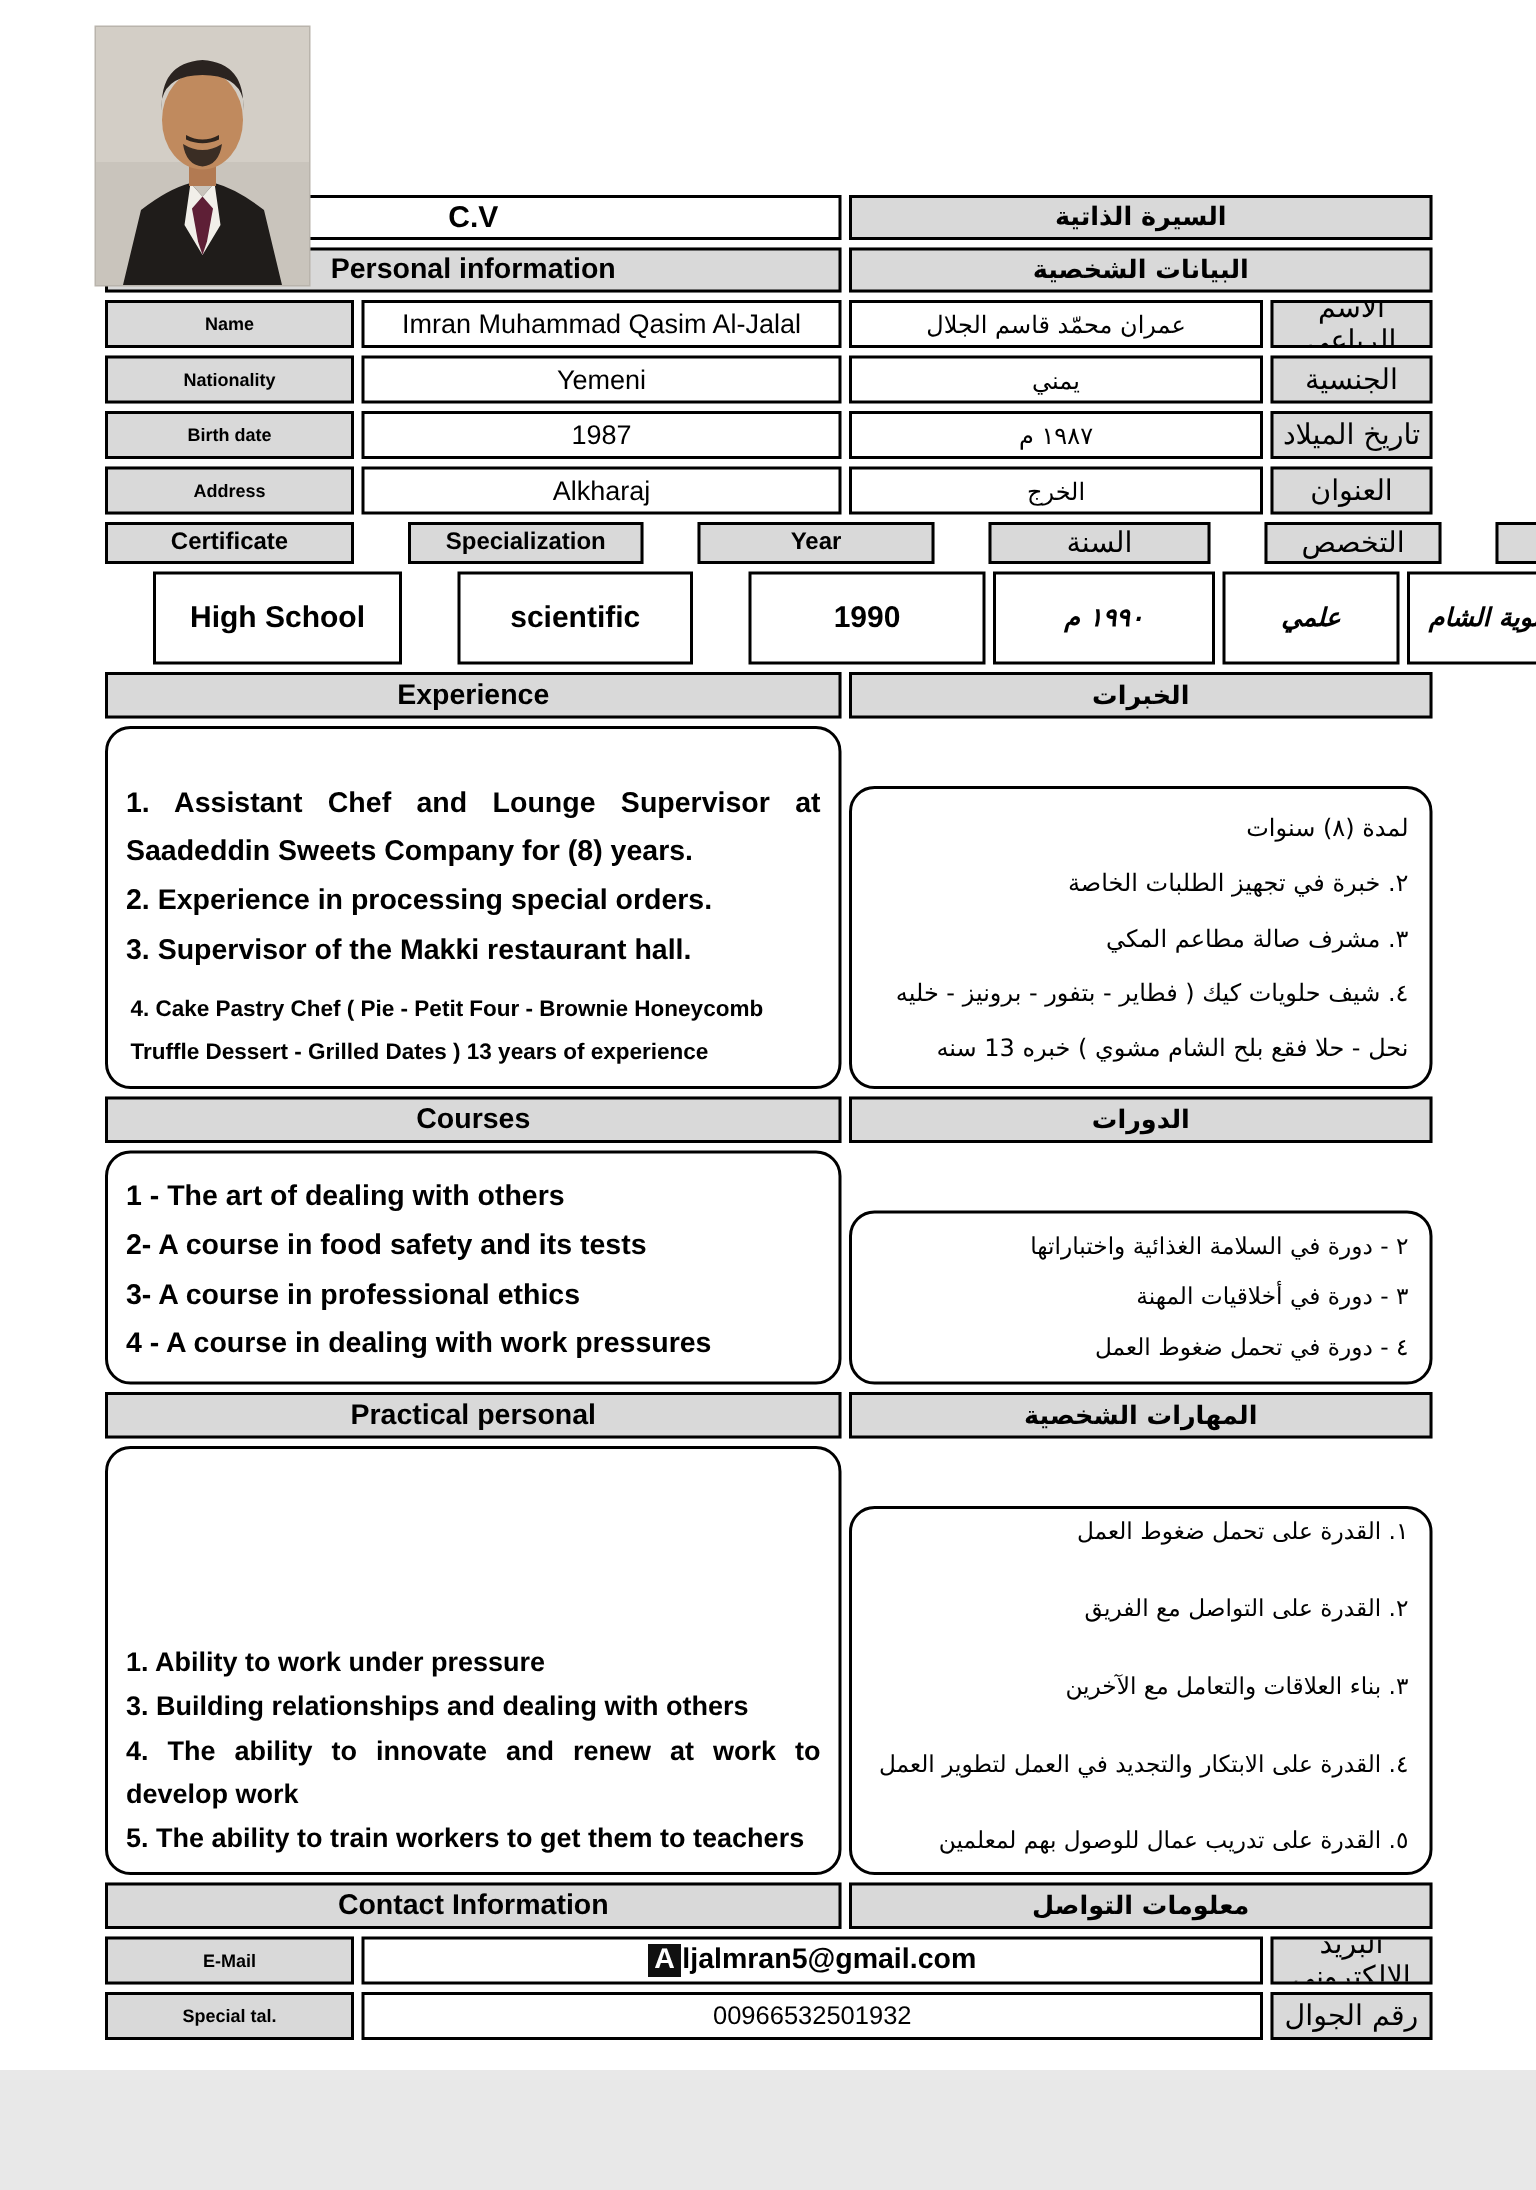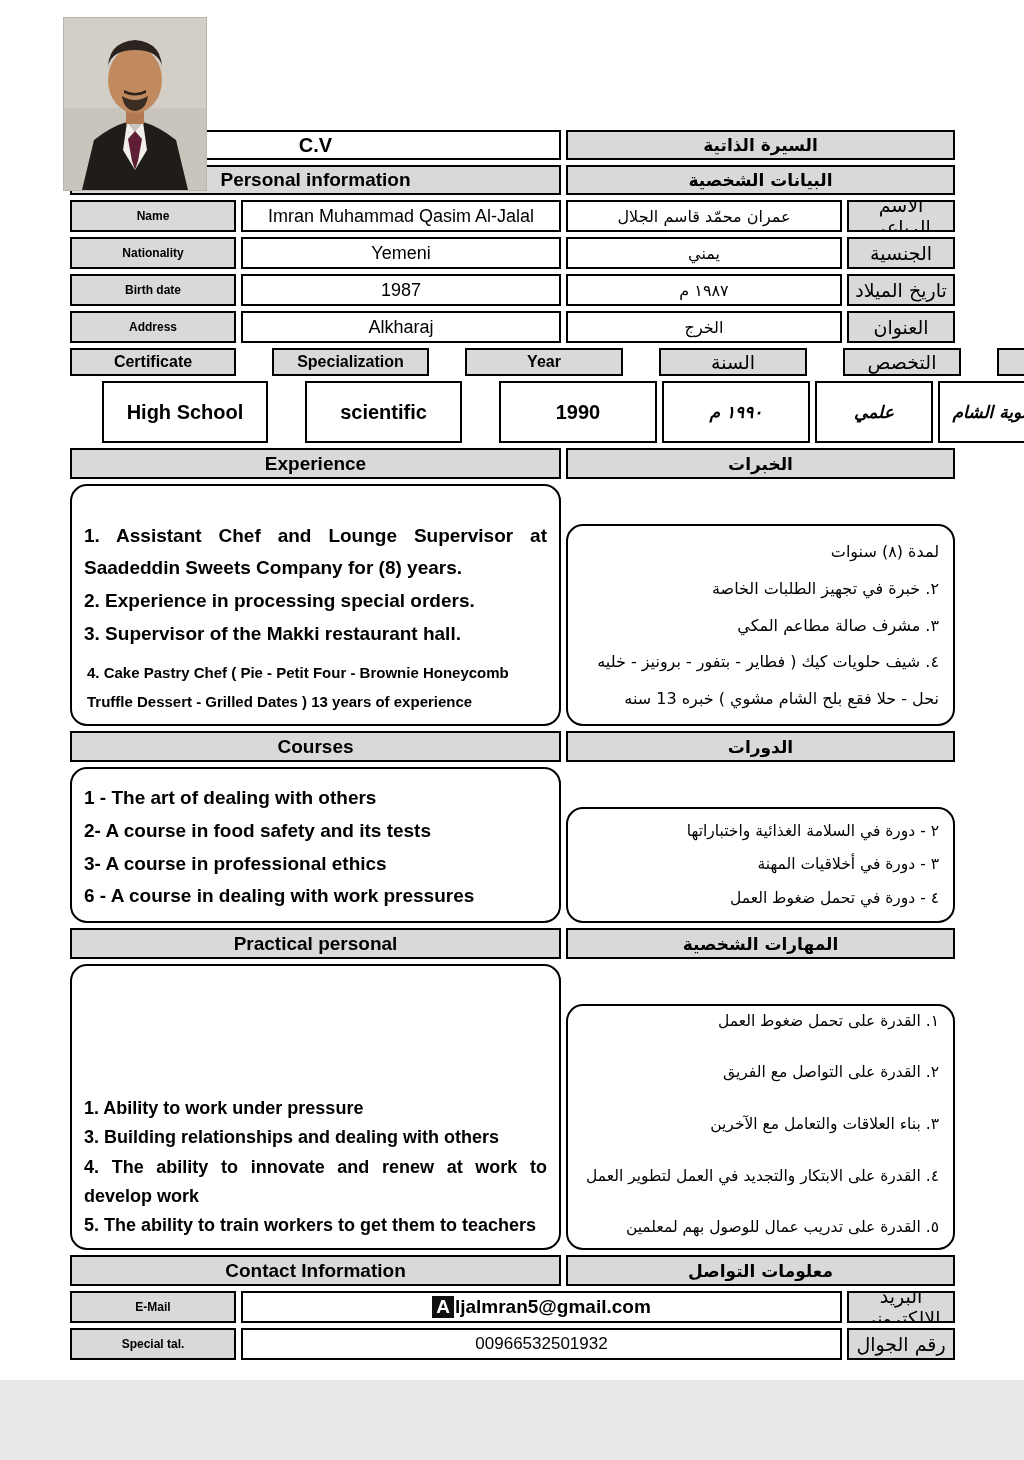--- a/index.html
+++ b/index.html
@@ -185,21 +185,21 @@
     <div class="row h31">
       <div class="cell w-halfl gray t-hdr">Courses</div>
       <div class="cell w-halfr gray ar t-hdr-ar">الدورات</div>
     </div>
 
     <div class="row h156">
       <div class="cell w-halfl body-cell">
         <div class="crs-li">1 - The art of dealing with others</div>
         <div class="crs-li">2- A course in food safety and its tests</div>
         <div class="crs-li">3- A course in professional ethics</div>
-        <div class="crs-li">6 - A course in dealing with work pressures</div>
+        <div class="crs-li">4 - A course in dealing with work pressures</div>
       </div>
       <div class="cell w-halfr body-cell ar">
         <div class="crs-li-ar">١ - دورة فن التعامل مع الآخرين</div>
         <div class="crs-li-ar">٢ - دورة في السلامة الغذائية واختباراتها</div>
         <div class="crs-li-ar">٣ - دورة في أخلاقيات المهنة</div>
         <div class="crs-li-ar">٤ - دورة في تحمل ضغوط العمل</div>
       </div>
     </div>
 
     <div class="row h31">

